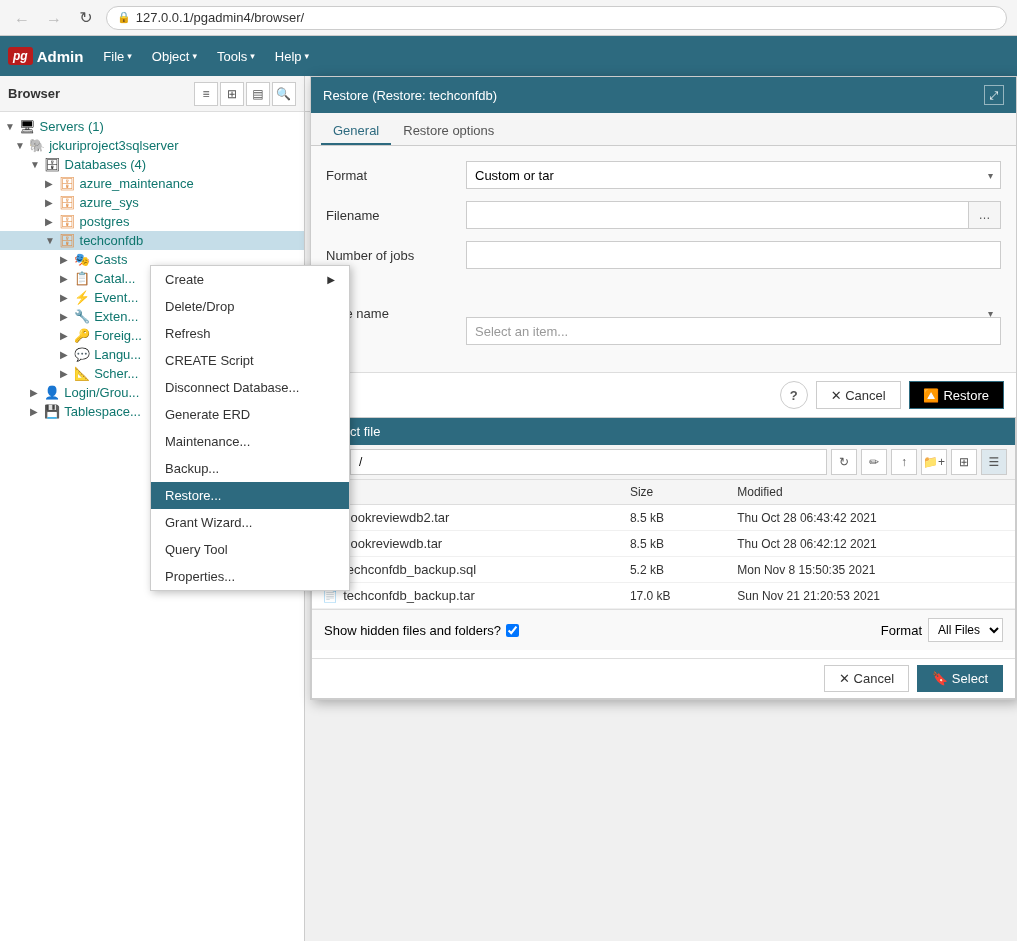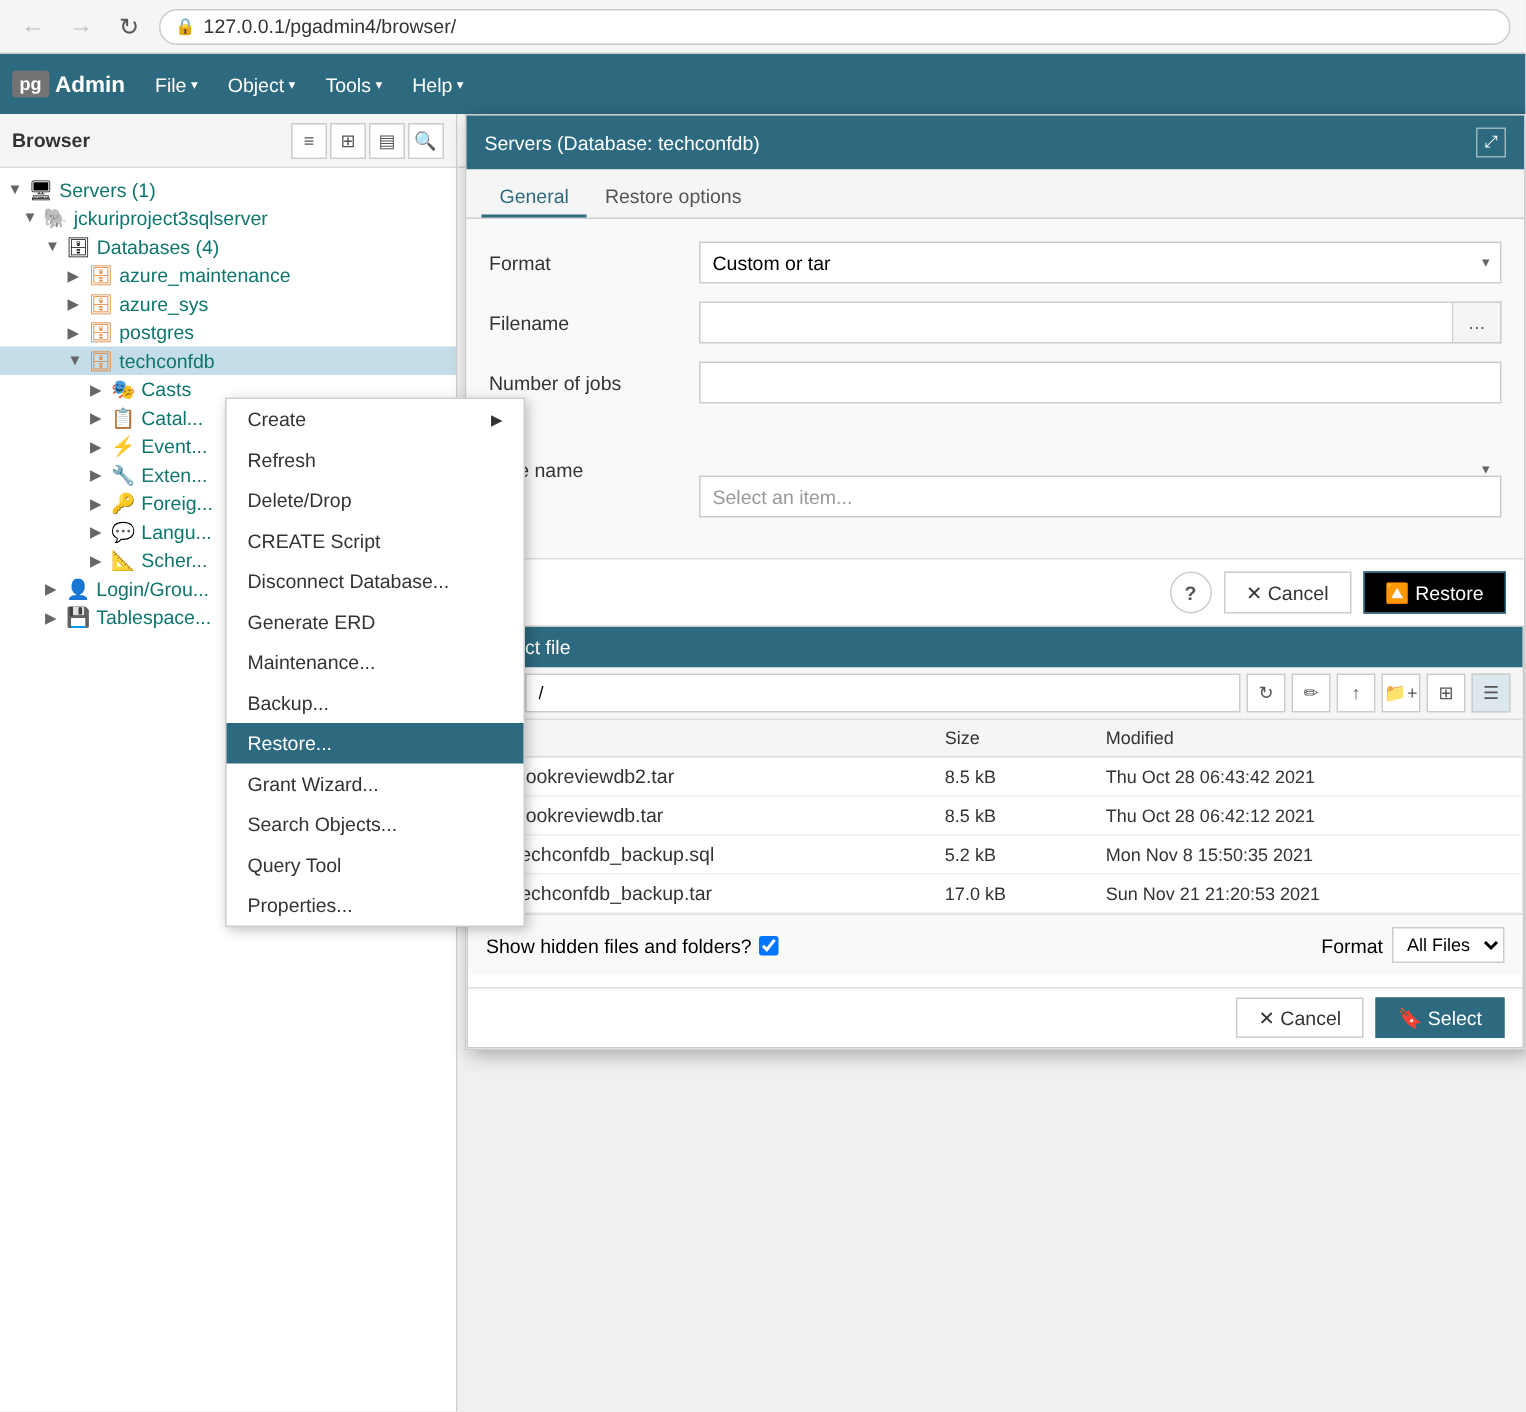--- a/index.html
+++ b/index.html
@@ -40,22 +40,22 @@
       background: #2d6a7f;
       display: flex;
       align-items: center;
       padding: 0 0 0 8px;
       gap: 0;
     }
     .pgadmin-logo {
       display: flex; align-items: center; gap: 4px; margin-right: 10px;
     }
     .logo-box {
-      background: #737373; color: white; font-weight: bold;
-      padding: 2px 5px; border-radius: 3px; font-size: 12px;
+      background: #b91c1c; color: white; font-weight: bold;
+      padding: 2px 5px; border-radius: 3px; font-size: 12px; font-style: italic;
     }
     .logo-text { color: white; font-weight: bold; font-size: 15px; }
     .menu-item {
       color: white; padding: 1px 10px; height: 40px; display: flex; align-items: center;
       cursor: pointer; font-size: 13px; gap: 3px;
     }
     .caret { font-size: 9px; }
 
     
     .main-layout {
@@ -501,21 +501,21 @@
       <div class="tab">Properties</div>
       <div class="tab">SQL</div>
       <div class="tab">Statistics</div>
       <div class="tab">Dependencies</div>
       <div class="tab active">Dependents</div>
     </div>
 
     <div class="modal-backdrop">
       <div class="restore-modal">
         <div class="modal-header">
-          <span>Servers (Database: techconfdb)</span>
+          <span>Restore (Restore: techconfdb)</span>
           <button class="modal-expand-btn">⤢</button>
         </div>
         <div class="modal-tabs">
           <div class="modal-tab active">General</div>
           <div class="modal-tab">Restore options</div>
         </div>
         <div class="modal-body">
 
           <div class="form-row">
             <div class="form-label">Format</div>
@@ -624,24 +624,24 @@
     </div>
   </div>
 </div>
 
 <div class="context-menu">
   <div class="ctx-item">
     <span>Create</span>
     <span class="ctx-arrow">▶</span>
   </div>
   <div class="ctx-item">
+    <span>Delete/Drop</span>
+  </div>
+  <div class="ctx-item">
     <span>Refresh</span>
-  </div>
-  <div class="ctx-item">
-    <span>Delete/Drop</span>
   </div>
   <div class="ctx-item">
     <span>CREATE Script</span>
   </div>
   <div class="ctx-item">
     <span>Disconnect Database...</span>
   </div>
   <div class="ctx-item">
     <span>Generate ERD</span>
   </div>
@@ -651,21 +651,18 @@
   <div class="ctx-item">
     <span>Backup...</span>
   </div>
   <div class="ctx-item active">
     <span>Restore...</span>
   </div>
   <div class="ctx-item">
     <span>Grant Wizard...</span>
   </div>
   <div class="ctx-item">
-    <span>Search Objects...</span>
-  </div>
-  <div class="ctx-item">
     <span>Query Tool</span>
   </div>
   <div class="ctx-item">
     <span>Properties...</span>
   </div>
 </div>
 
 </body></html>

